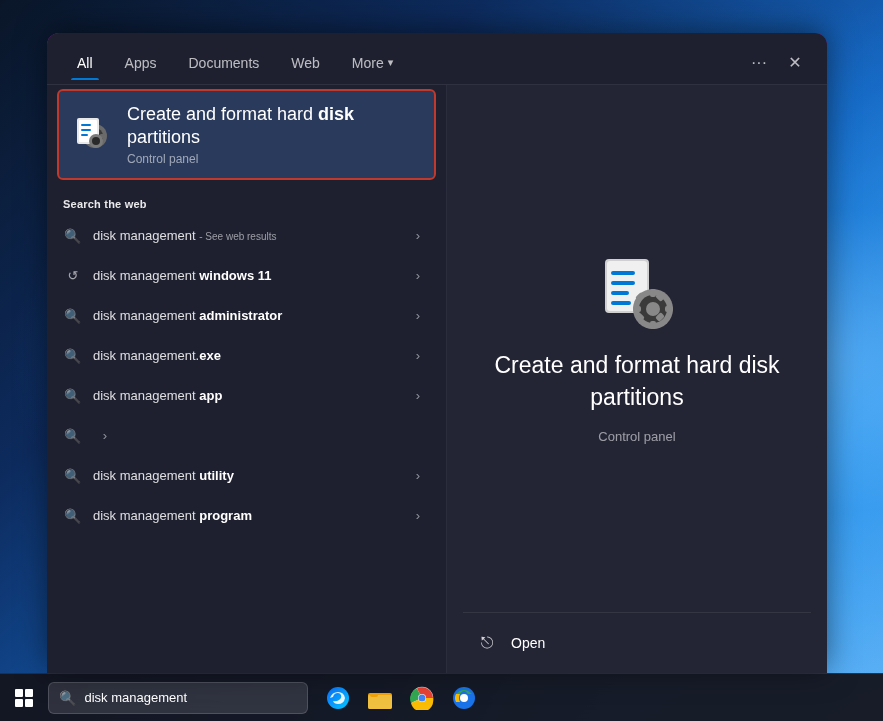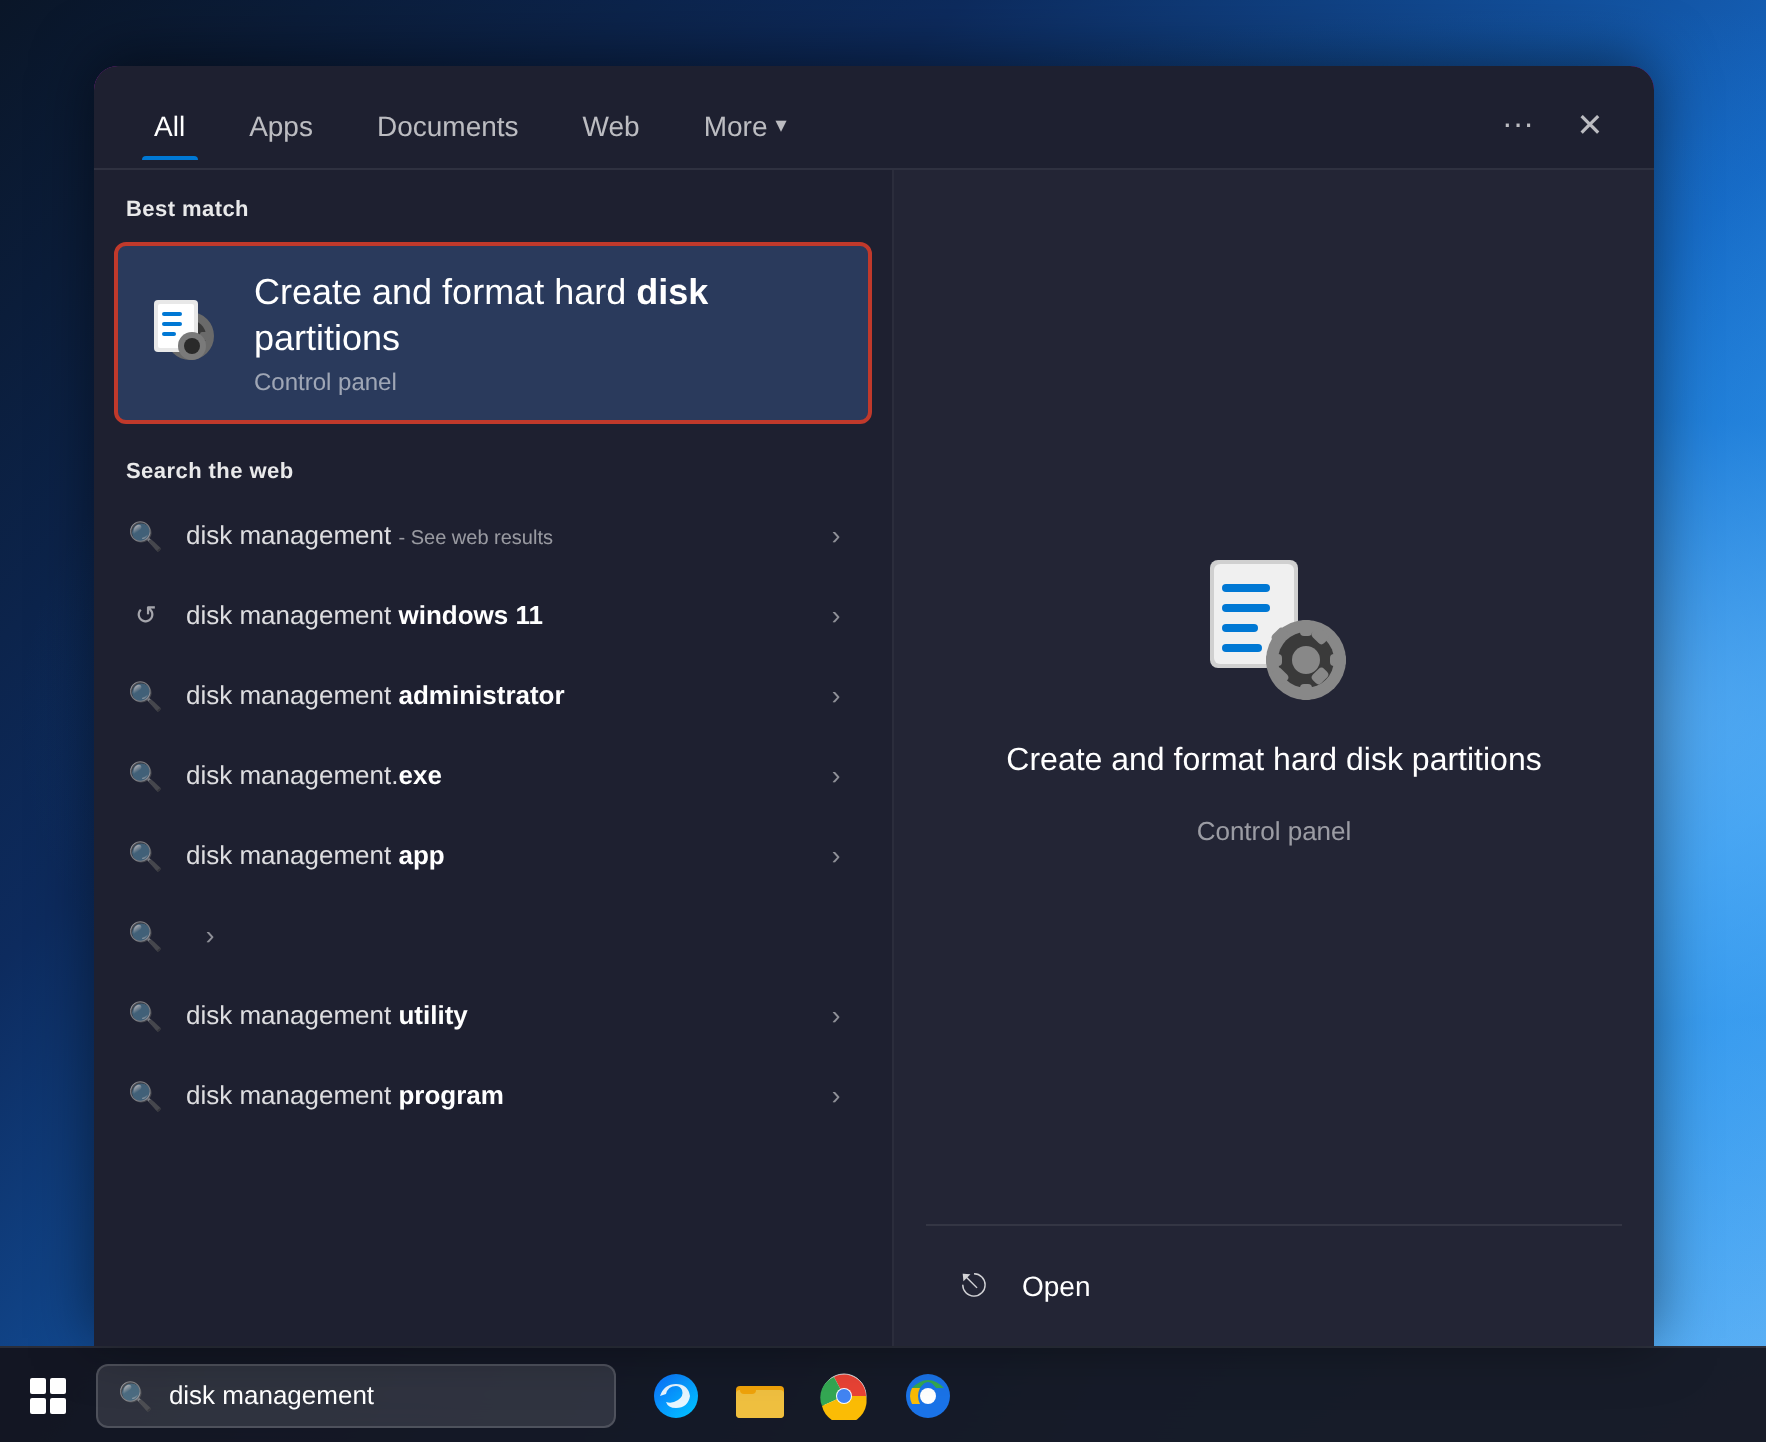--- a/index.html
+++ b/index.html
@@ -266,21 +266,21 @@
       flex: 1;
       display: flex;
       flex-direction: column;
       align-items: center;
       justify-content: center;
       padding: 30px 20px;
       gap: 16px;
     }
     .right-panel-title {
       color: white;
-      font-size: 16px;
+      font-size: 23px;
       font-weight: 500;
       text-align: center;
       line-height: 1.4;
     }
     .right-panel-subtitle {
       color: rgba(255,255,255,0.55);
       font-size: 13px;
     }
     .right-panel-divider {
       height: 1px;
@@ -356,21 +356,20 @@
     <div class="tabs-options">
       <div class="icon-btn">···</div>
       <div class="icon-btn">✕</div>
     </div>
   </div>
 
   <div class="main-content">
 
     <div class="left-panel">
 
-      <div class="section-label">Best match</div>
 
       <div class="best-match-item">
         <div class="disk-icon">
           <svg width="40" height="40" viewBox="0 0 40 40">
 
             <circle cx="22" cy="22" r="12" fill="#6a6a6a"></circle>
             <circle cx="22" cy="22" r="8" fill="#3a3a3a"></circle>
 
             <rect x="20" y="10" width="4" height="5" rx="1" fill="#6a6a6a"></rect>
             <rect x="20" y="27" width="4" height="5" rx="1" fill="#6a6a6a"></rect>

